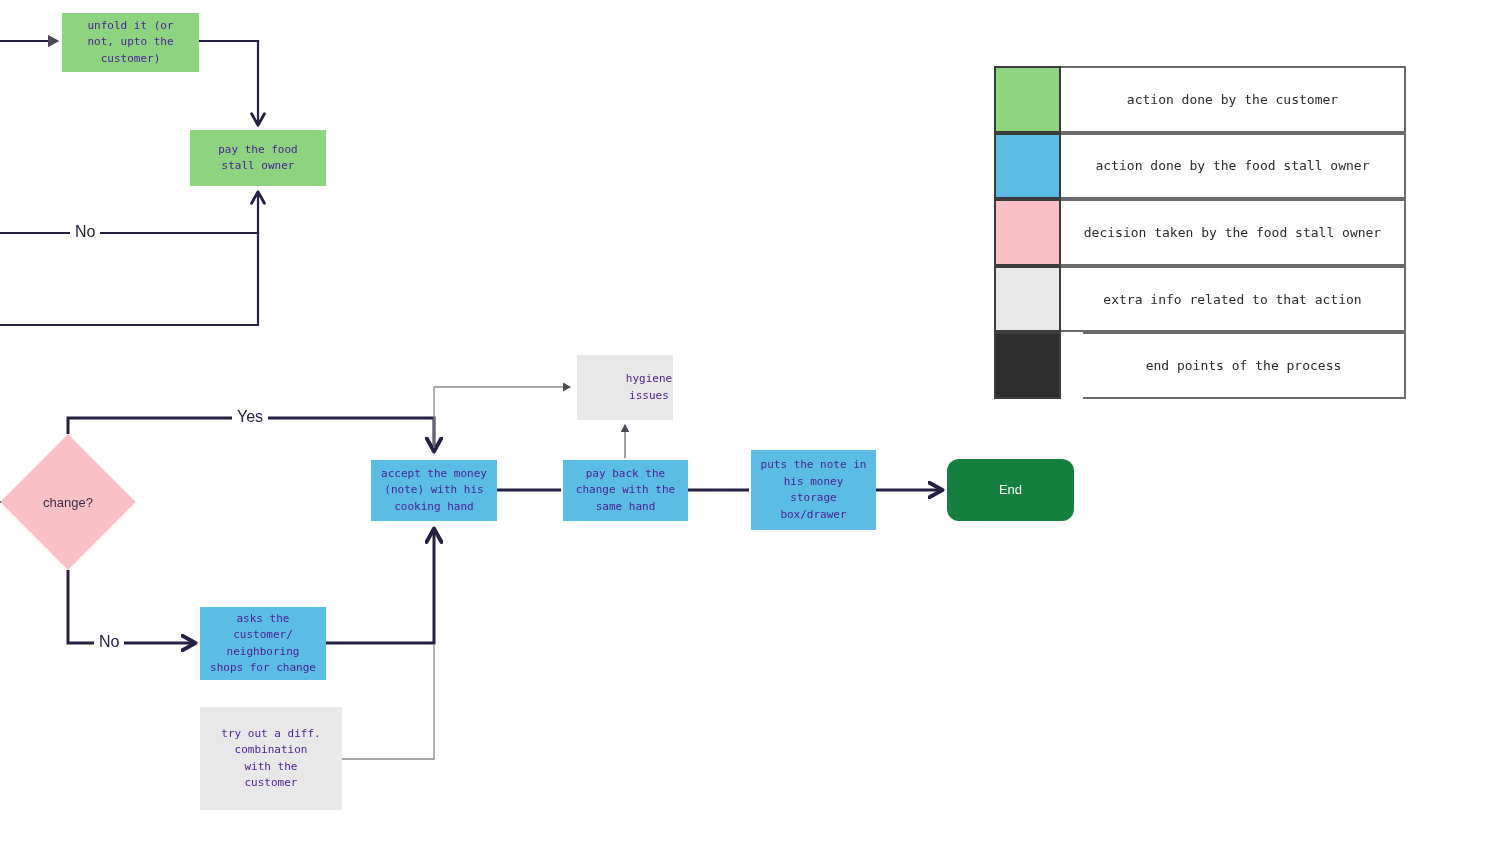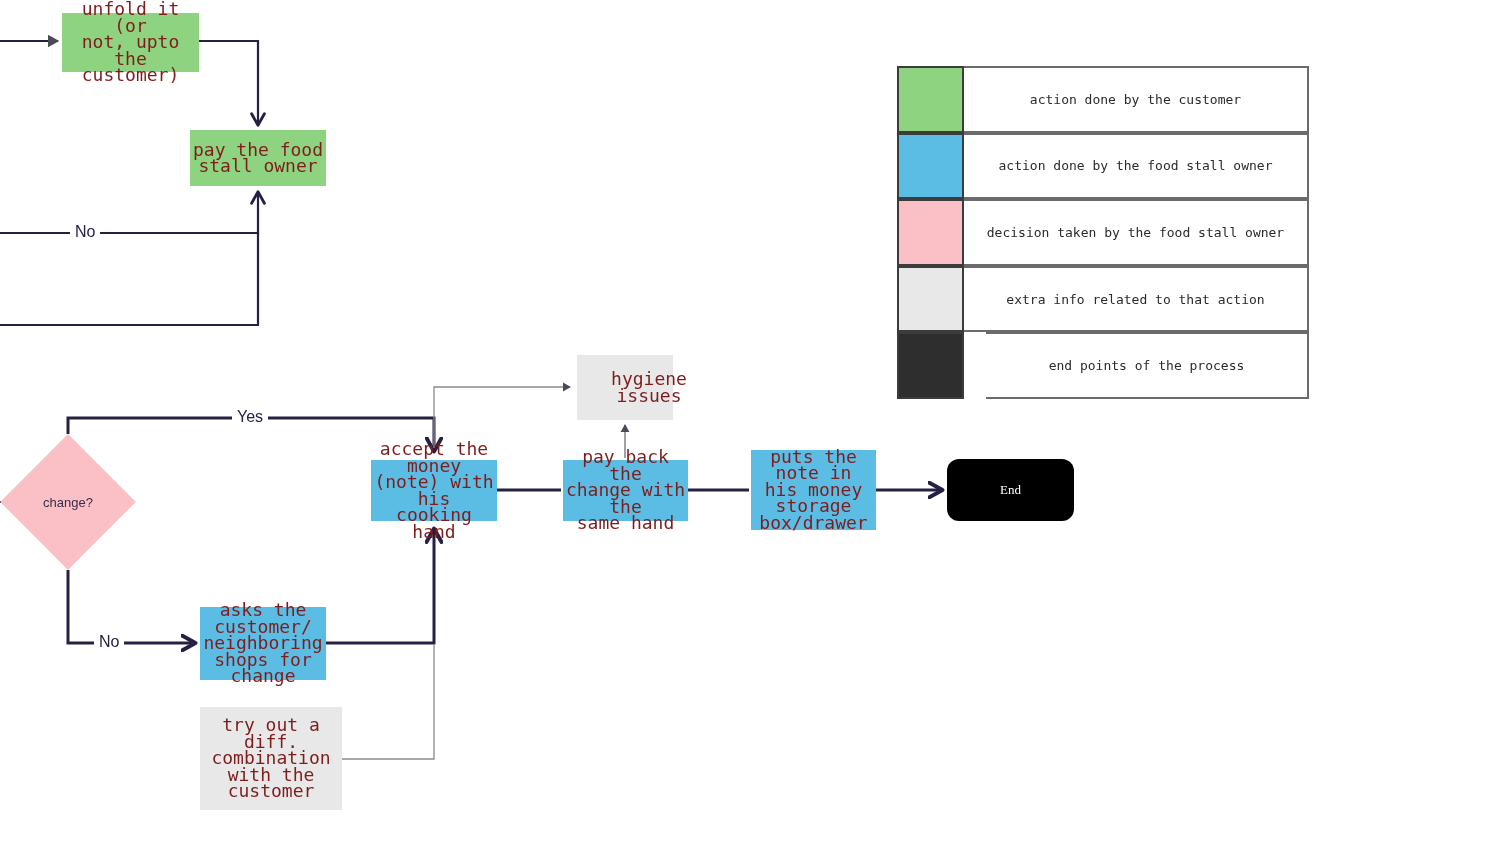--- a/index.html
+++ b/index.html
@@ -21,35 +21,35 @@
     height: 844px;
   }
   .node {
     position: absolute;
     box-sizing: border-box;
     display: flex;
     align-items: center;
     justify-content: center;
     text-align: center;
     font-family: "DejaVu Sans Mono", monospace;
-    font-size: 18px;
+    font-size: 11px;
     line-height: 16.5px;
-    color: #7f1d1d;
+    color: #4c1d95;
     white-space: pre-line;
     letter-spacing: 0px;
   }
   .node.green  { background: #8ed островы; }
   .node.green  { background: #8ed37f; }
   .node.blue   { background: #5bbde4; }
   .node.gray   { background: #e8e8e8; }
   .node.end {
-    background: #000000;
+    background: #15803d;
     color: #ffffff;
     border-radius: 12px;
-    font-family: Liberation Serif, serif;
+    font-family: Liberation Sans, sans-serif;
     font-size: 13px;
   }
   .diamond-wrap {
     position: absolute;
   }
   .diamond-shape {
     position: absolute;
     left: 0; top: 0;
     width: 100%;
     height: 100%;
@@ -73,21 +73,21 @@
     font-family: "Liberation Sans", sans-serif;
     font-size: 16px;
     color: #272044;
     background: #ffffff;
     padding: 0 5px;
     white-space: nowrap;
   }
   
   #legend {
     position: absolute;
-    left: 897px;
+    left: 994px;
     top: 66px;
     width: 392px;
     height: 333px;
   }
   .legend-row {
     position: absolute;
     left: 0;
     width: 412px;
     height: 66.6px;
     display: flex;

